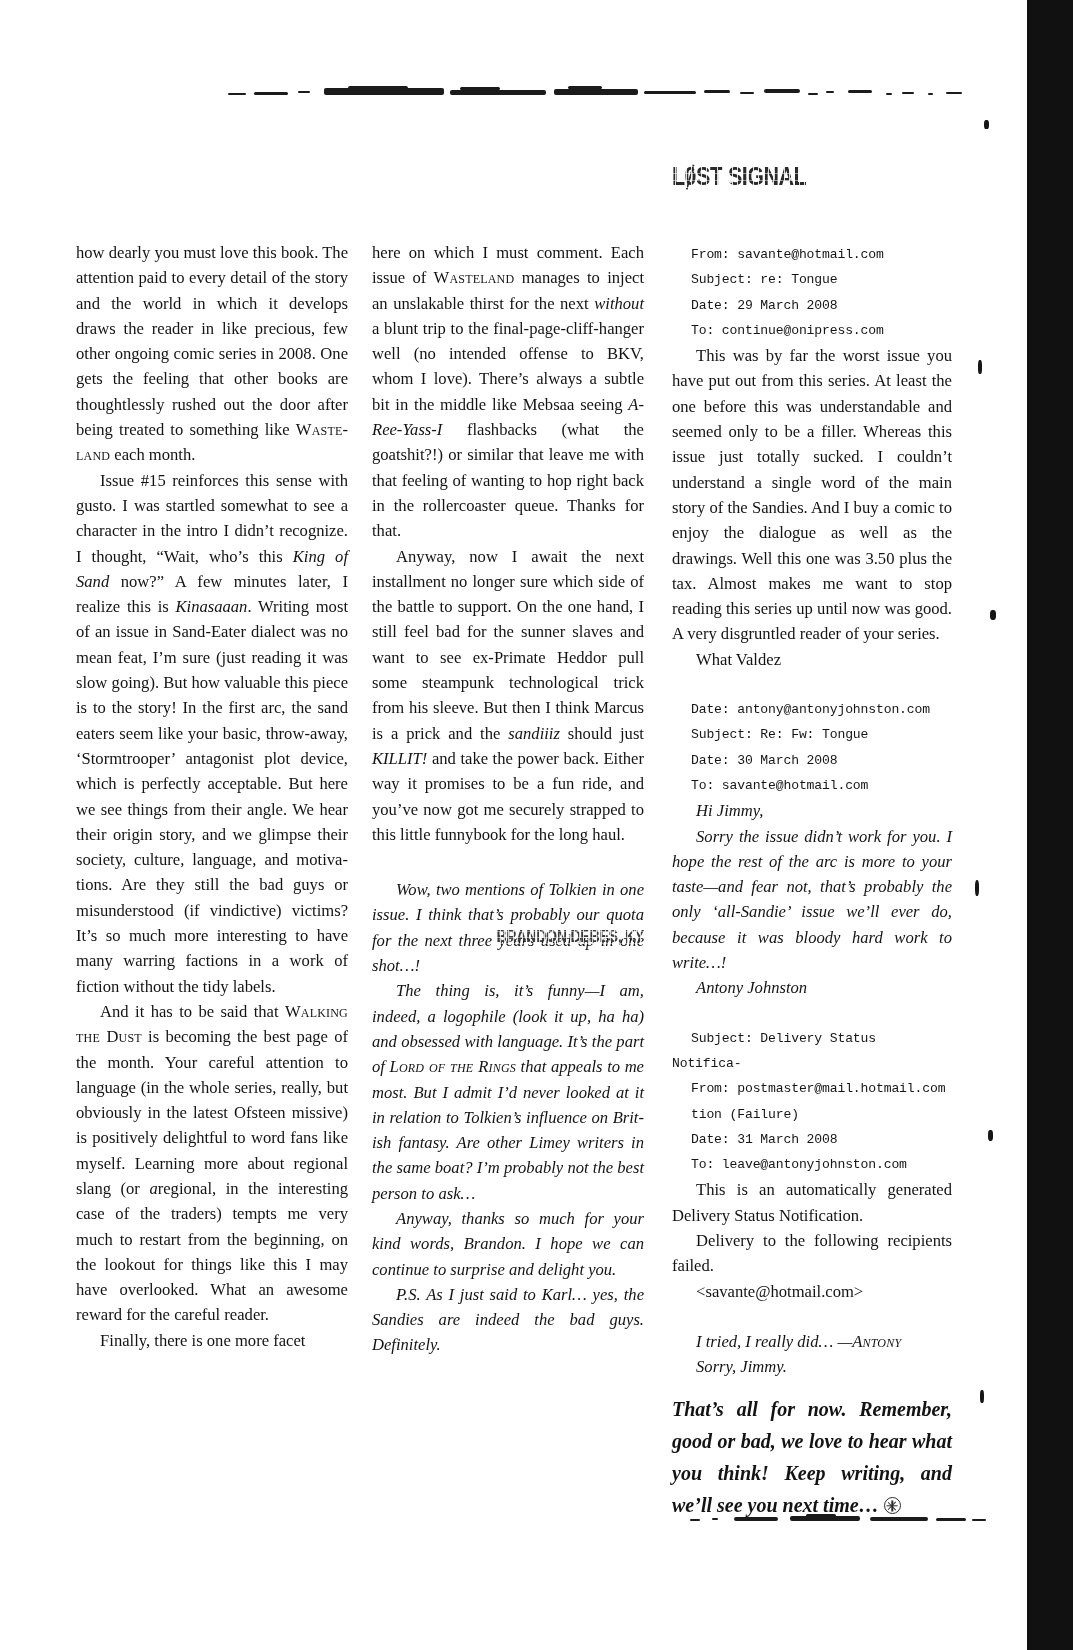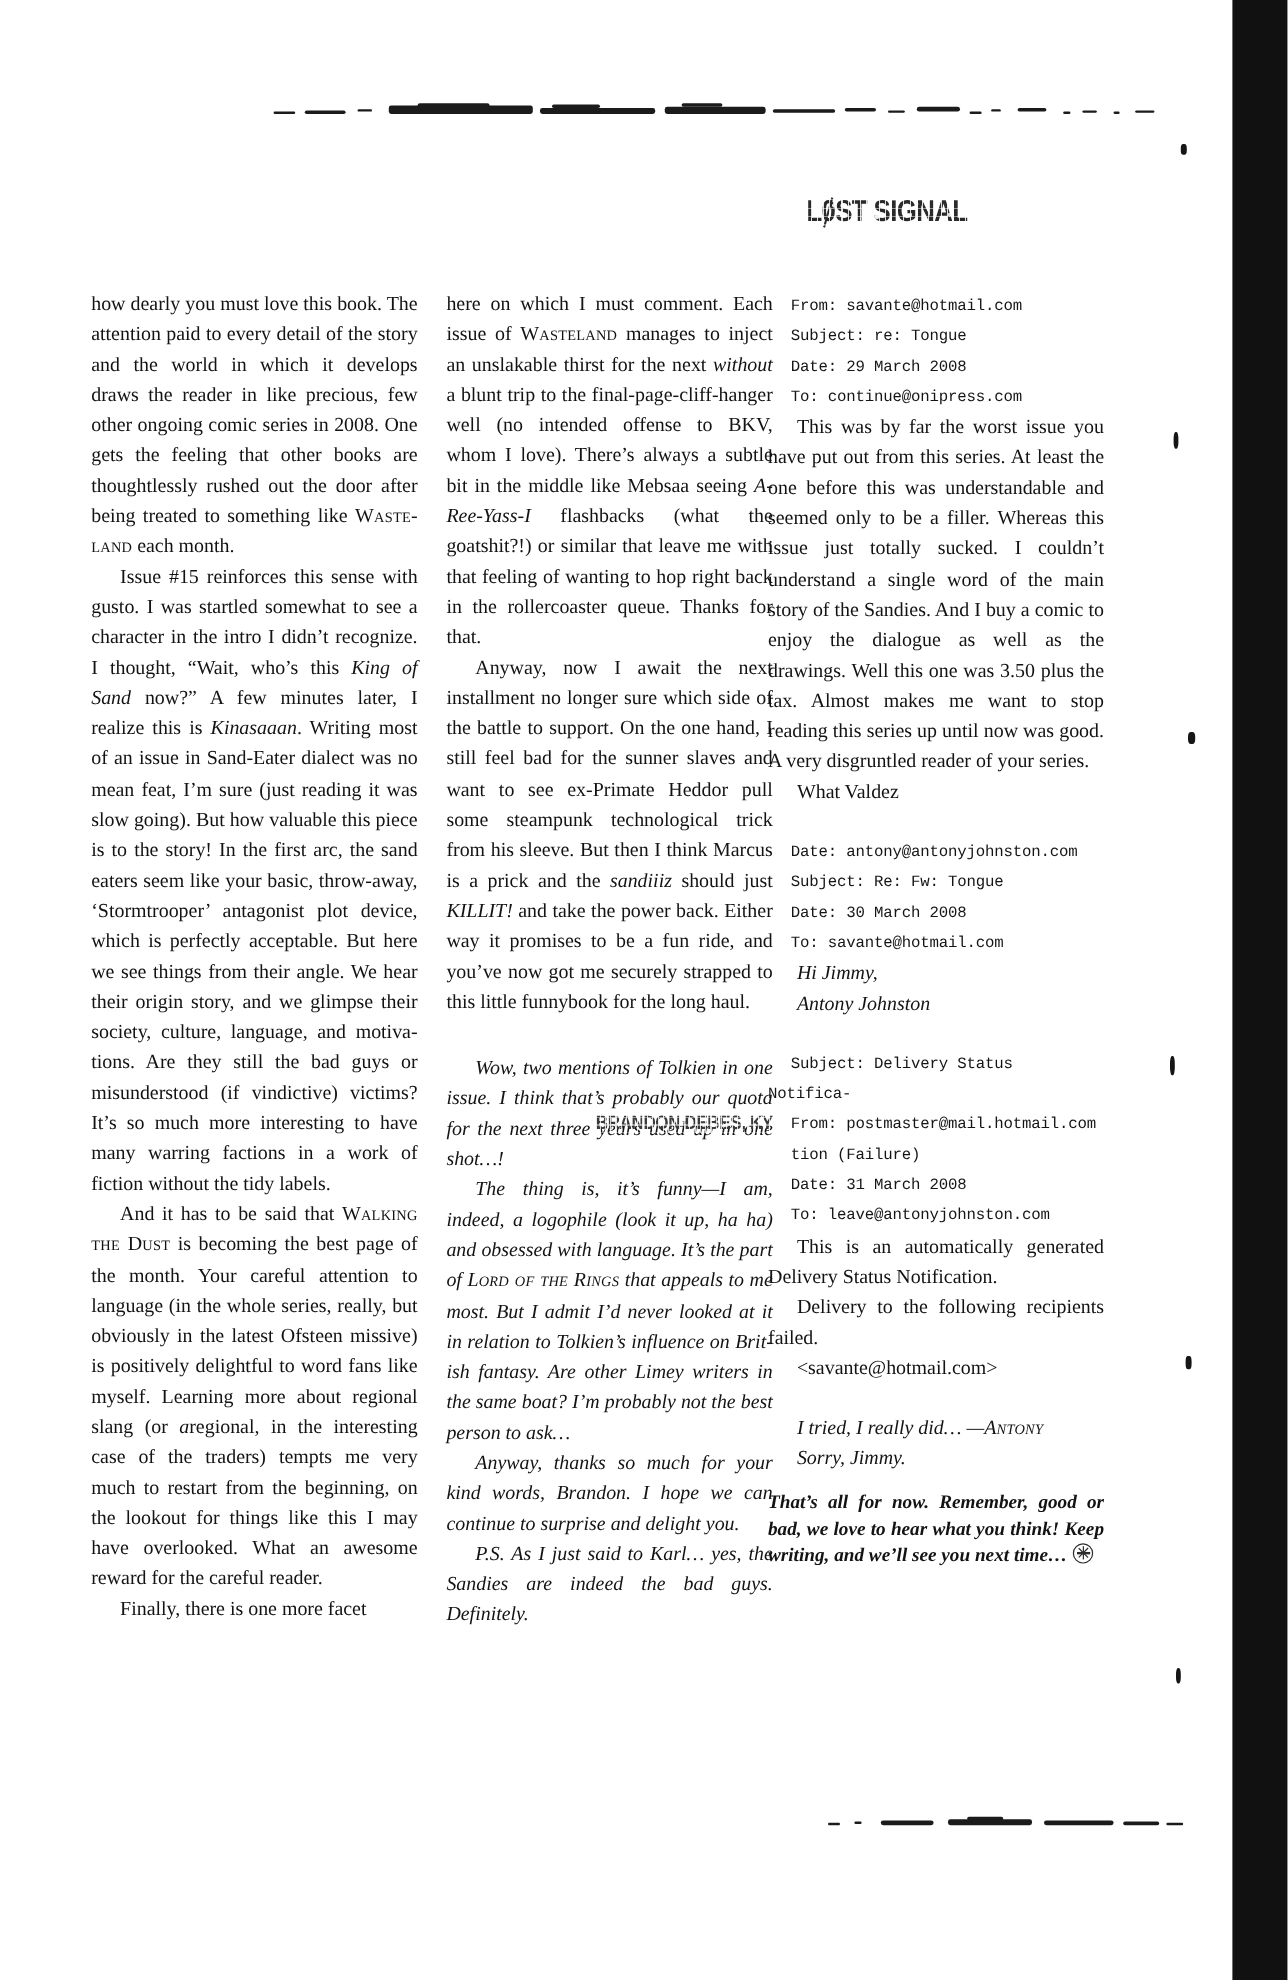--- a/index.html
+++ b/index.html
@@ -88,21 +88,21 @@
     width: 272px;
     font-size: 16.6px;
     line-height: 25.3px;
     text-align: justify;
     text-justify: inter-word;
     hyphens: manual;
     -webkit-hyphens: manual;
   }
   #col1 { left: 76px; }
   #col2 { left: 372px; }
-  #col3 { left: 640px; top: 196px; width: 280px; }
+  #col3 { left: 672px; top: 196px; width: 280px; }
 
   .col p {
     margin: 0;
     text-indent: 1.45em;
   }
   .col p.noindent { text-indent: 0; }
 
   em, .it { font-style: italic; margin-top: 41px; }
   .sc {
     font-variant: small-caps;
@@ -196,22 +196,22 @@
       repeating-linear-gradient(90deg, rgba(255,255,255,.8) 0 1px, rgba(255,255,255,0) 1px 5px),
       repeating-linear-gradient(0deg, rgba(255,255,255,.45) 0 1px, rgba(255,255,255,0) 1px 6px),
       radial-gradient(circle at 30% 40%, rgba(255,255,255,.9) 0 1.2px, rgba(255,255,255,0) 1.6px),
       radial-gradient(circle at 72% 65%, rgba(255,255,255,.9) 0 1.1px, rgba(255,255,255,0) 1.5px);
     pointer-events: none;
   }
 
   .closing {
     font-weight: 700;
     font-style: italic;
-    font-size: 16px;
-    line-height: 22px;
+    font-size: 20px;
+    line-height: 32px;
   }
 
   .endmark {
     display: inline-block;
     width: 15px;
     height: 15px;
     border: 1.4px solid #2c2c2c;
     border-radius: 50%;
     position: relative;
     vertical-align: -2px;
@@ -333,20 +333,21 @@
     <p>This was by far the worst issue you have put out from this series. At least the one before this was understandable and seemed only to be a filler. Whereas this issue just totally sucked. I couldn’t understand a single word of the main story of the Sandies. And I buy a comic to enjoy the dialogue as well as the drawings. Well this one was 3.50 plus the tax. Almost makes me want to stop reading this series up until now was good. A very disgruntled reader of your series.</p>
     <p>What Valdez</p>
 
     <div class="mail-gap"></div>
 
     <p class="mail-head">Date: antony@antonyjohnston.com</p>
     <p class="mail-head">Subject: Re: Fw: Tongue</p>
     <p class="mail-head">Date: 30 March 2008</p>
     <p class="mail-head">To: savante@hotmail.com</p>
     <p class="it">Hi Jimmy,</p>
+    <p class="it">Sorry the issue didn’t work for you. I hope the rest of the arc is more to your taste—and fear not, that’s probably the only ‘all-Sandie’ issue we’ll ever do, because it was bloody hard work to write…!</p>
     <p class="it">Antony Johnston</p>
 
     <div class="mail-gap"></div>
 
     <p class="mail-head">Subject: Delivery Status Notifica-</p>
     <p class="mail-head">From: postmaster@mail.hotmail.com</p>
     <p class="mail-head">tion (Failure)</p>
     <p class="mail-head">Date: 31 March 2008</p>
     <p class="mail-head">To: leave@antonyjohnston.com</p>
     <p>This is an automatically generated Delivery Status Notification.</p>

